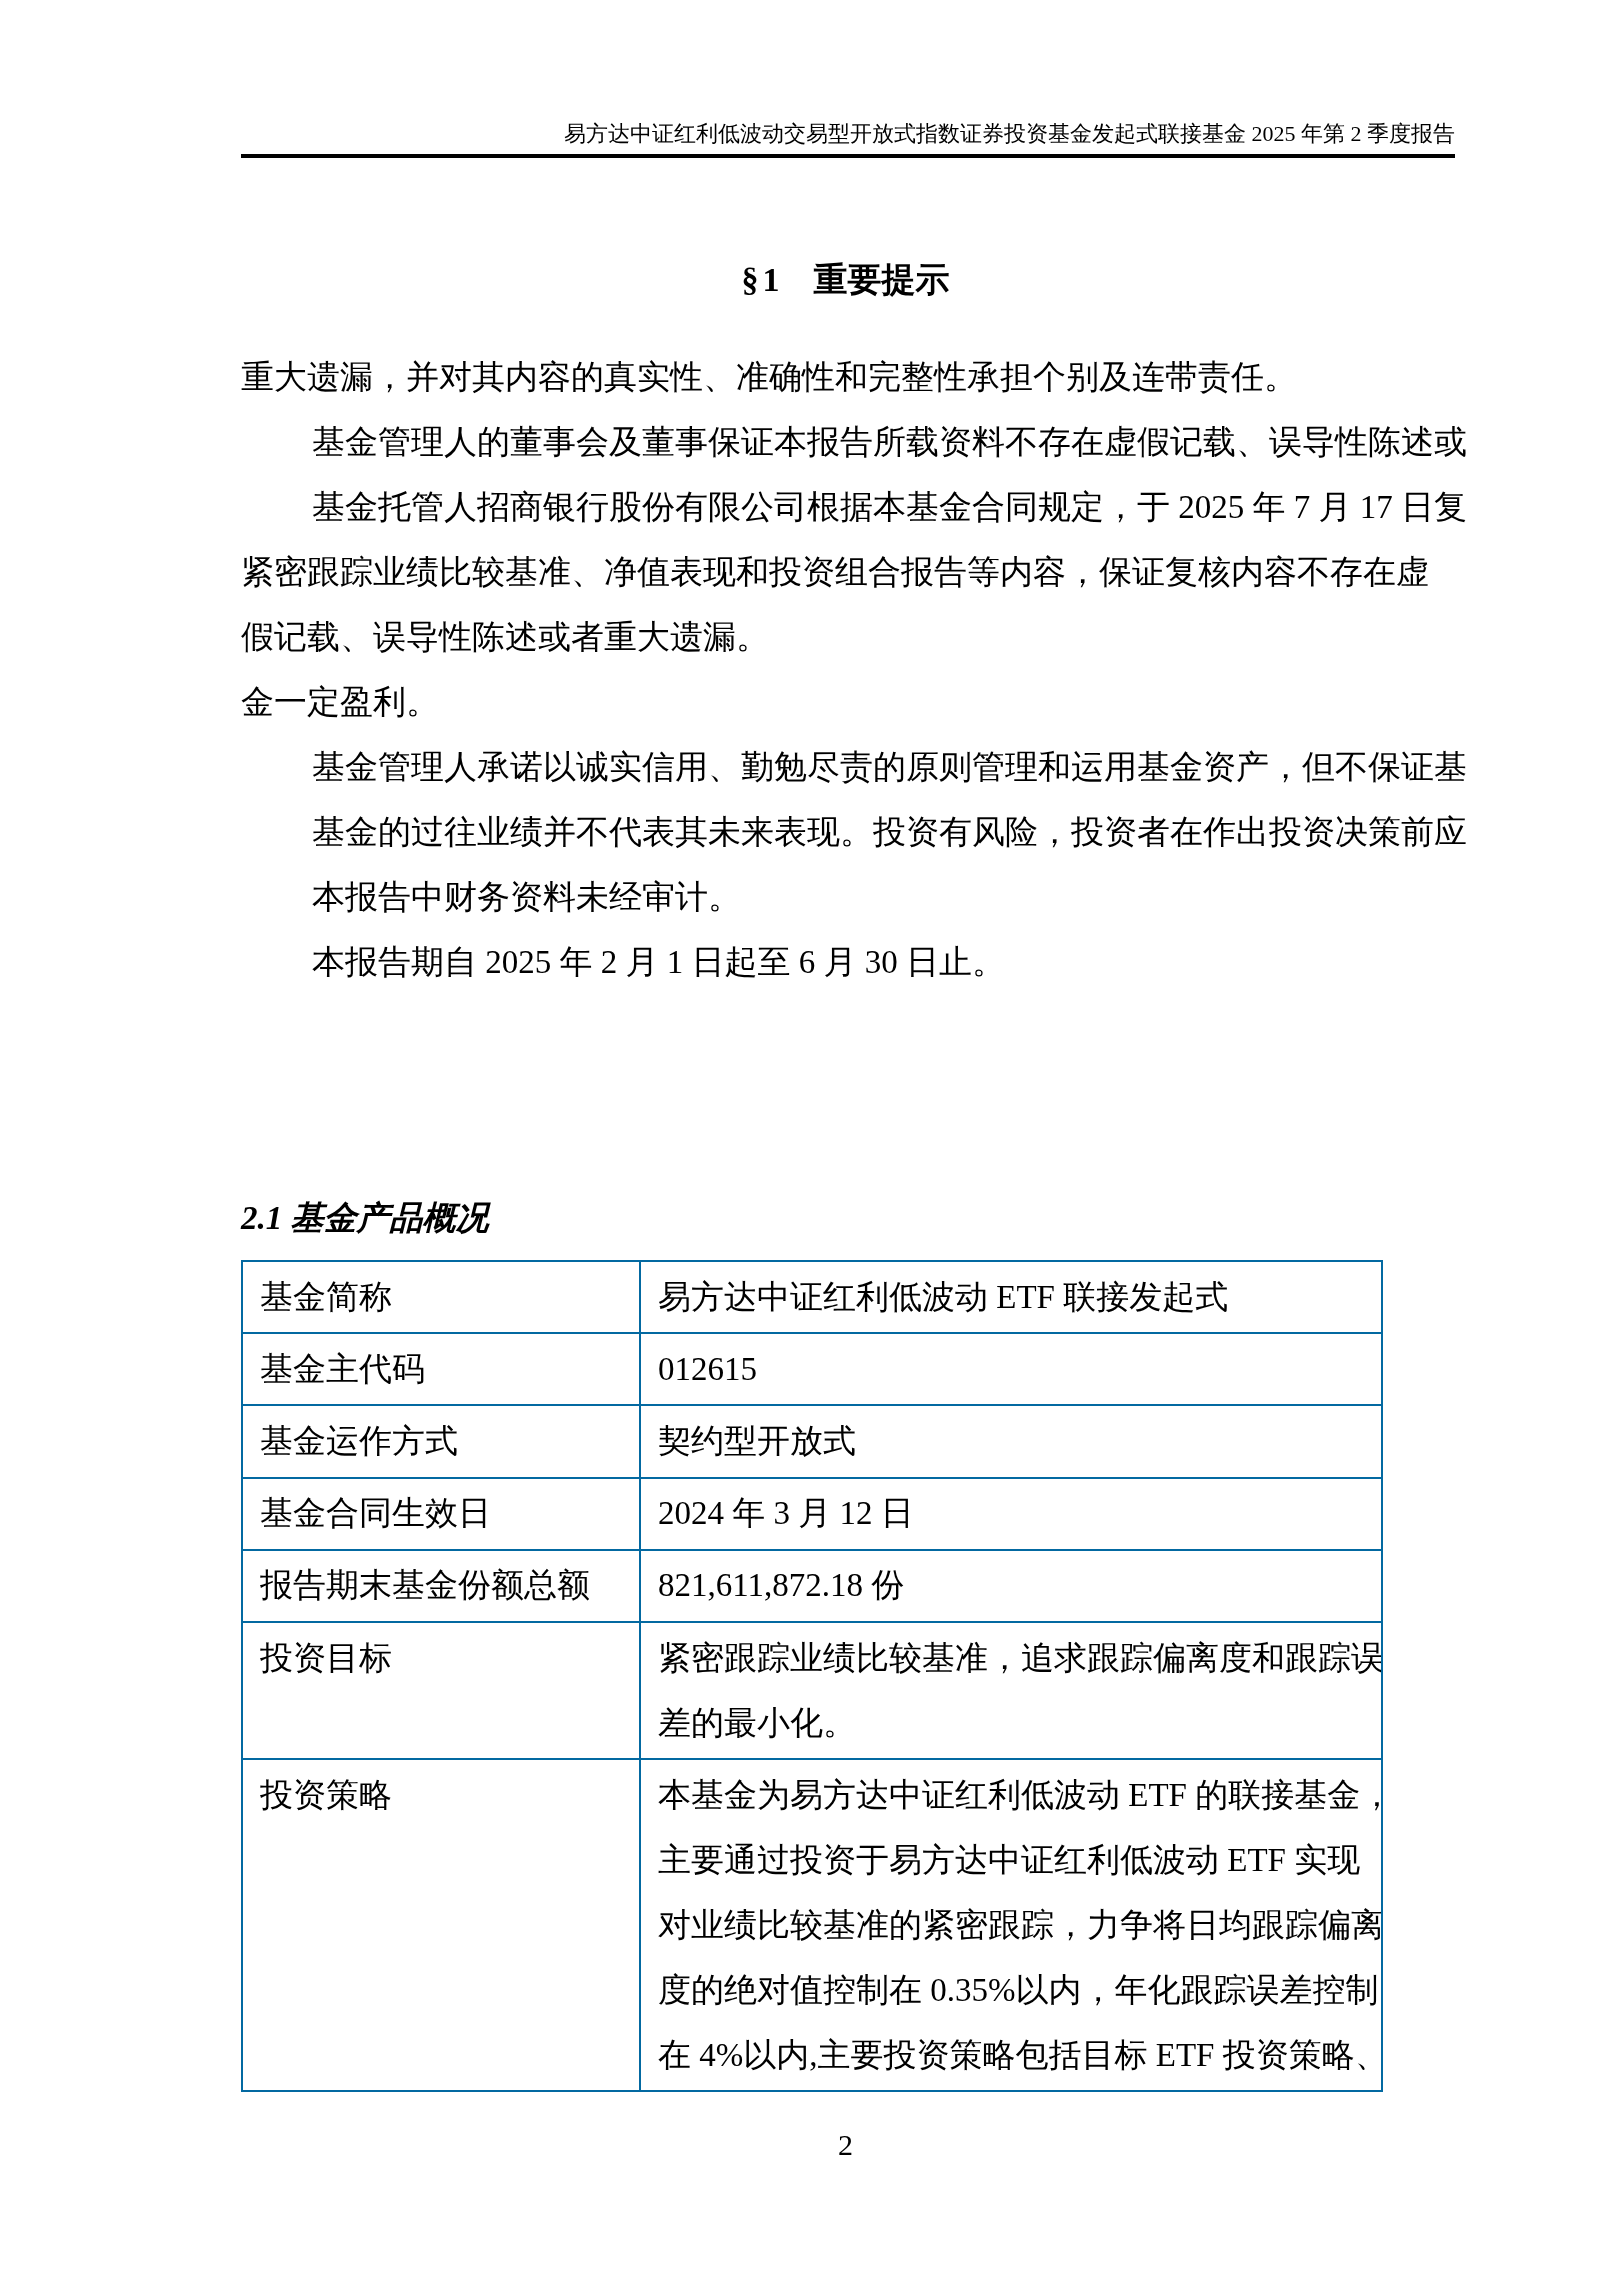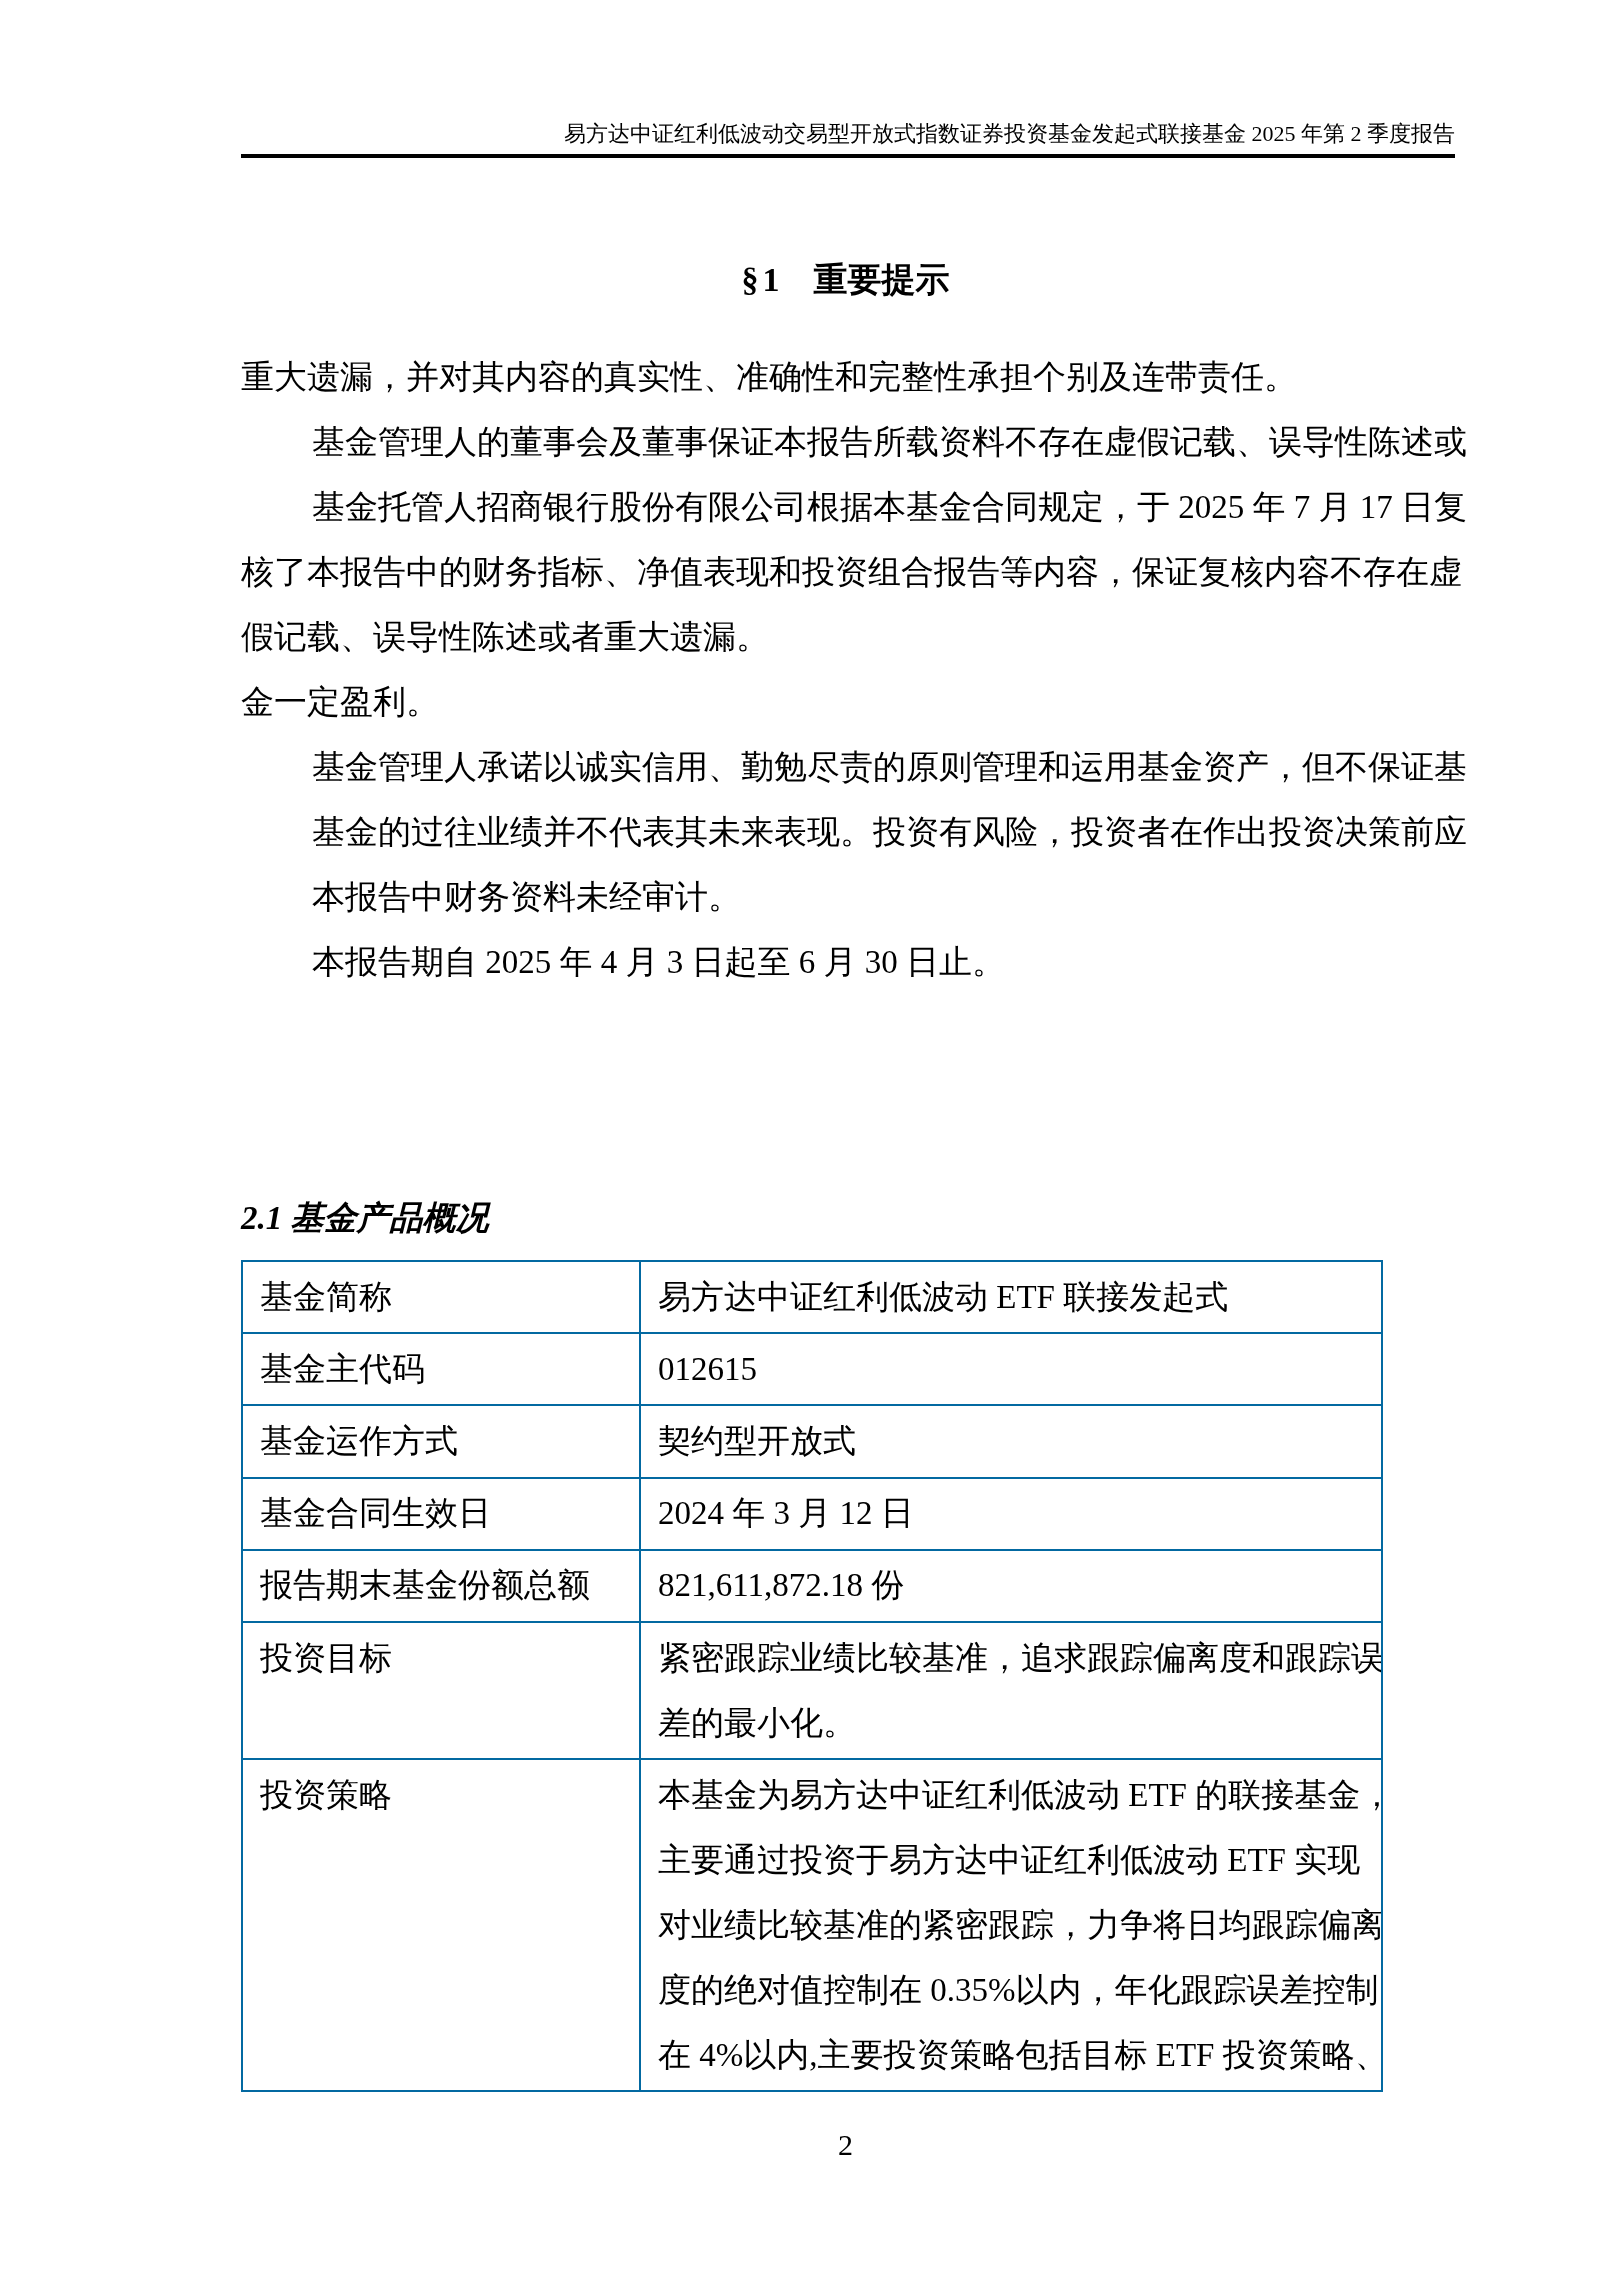--- a/index.html
+++ b/index.html
@@ -117,27 +117,27 @@
   <div class="header-rule"></div>
 
   <div class="sec-title s1">
     <span class="sec-num">§1</span><span>重要提示</span>
   </div>
 
   <div class="body-block">
     <div class="bline">重大遗漏，并对其内容的真实性、准确性和完整性承担个别及连带责任。</div>
     <div class="bline indent">基金管理人的董事会及董事保证本报告所载资料不存在虚假记载、误导性陈述或</div>
     <div class="bline indent">基金托管人招商银行股份有限公司根据本基金合同规定，于 2025 年 7 月 17 日复</div>
-    <div class="bline">核了本报告中的财务指标、净值表现和投资组合报告等内容，保证复核内容不存在虚</div>
+    <div class="bline">紧密跟踪业绩比较基准、净值表现和投资组合报告等内容，保证复核内容不存在虚</div>
     <div class="bline">假记载、误导性陈述或者重大遗漏。</div>
     <div class="bline">金一定盈利。</div>
     <div class="bline indent">基金管理人承诺以诚实信用、勤勉尽责的原则管理和运用基金资产，但不保证基</div>
     <div class="bline indent">基金的过往业绩并不代表其未来表现。投资有风险，投资者在作出投资决策前应</div>
     <div class="bline indent">本报告中财务资料未经审计。</div>
-    <div class="bline indent">本报告期自 2025 年 4 月 3 日起至 6 月 30 日止。</div>
+    <div class="bline indent">本报告期自 2025 年 2 月 1 日起至 6 月 30 日止。</div>
   </div>
 
 
   <div class="subsec">2.1 基金产品概况</div>
 
   <table class="fund-table">
     <colgroup>
         <col class="c1">
         <col class="c2">
       </colgroup>

